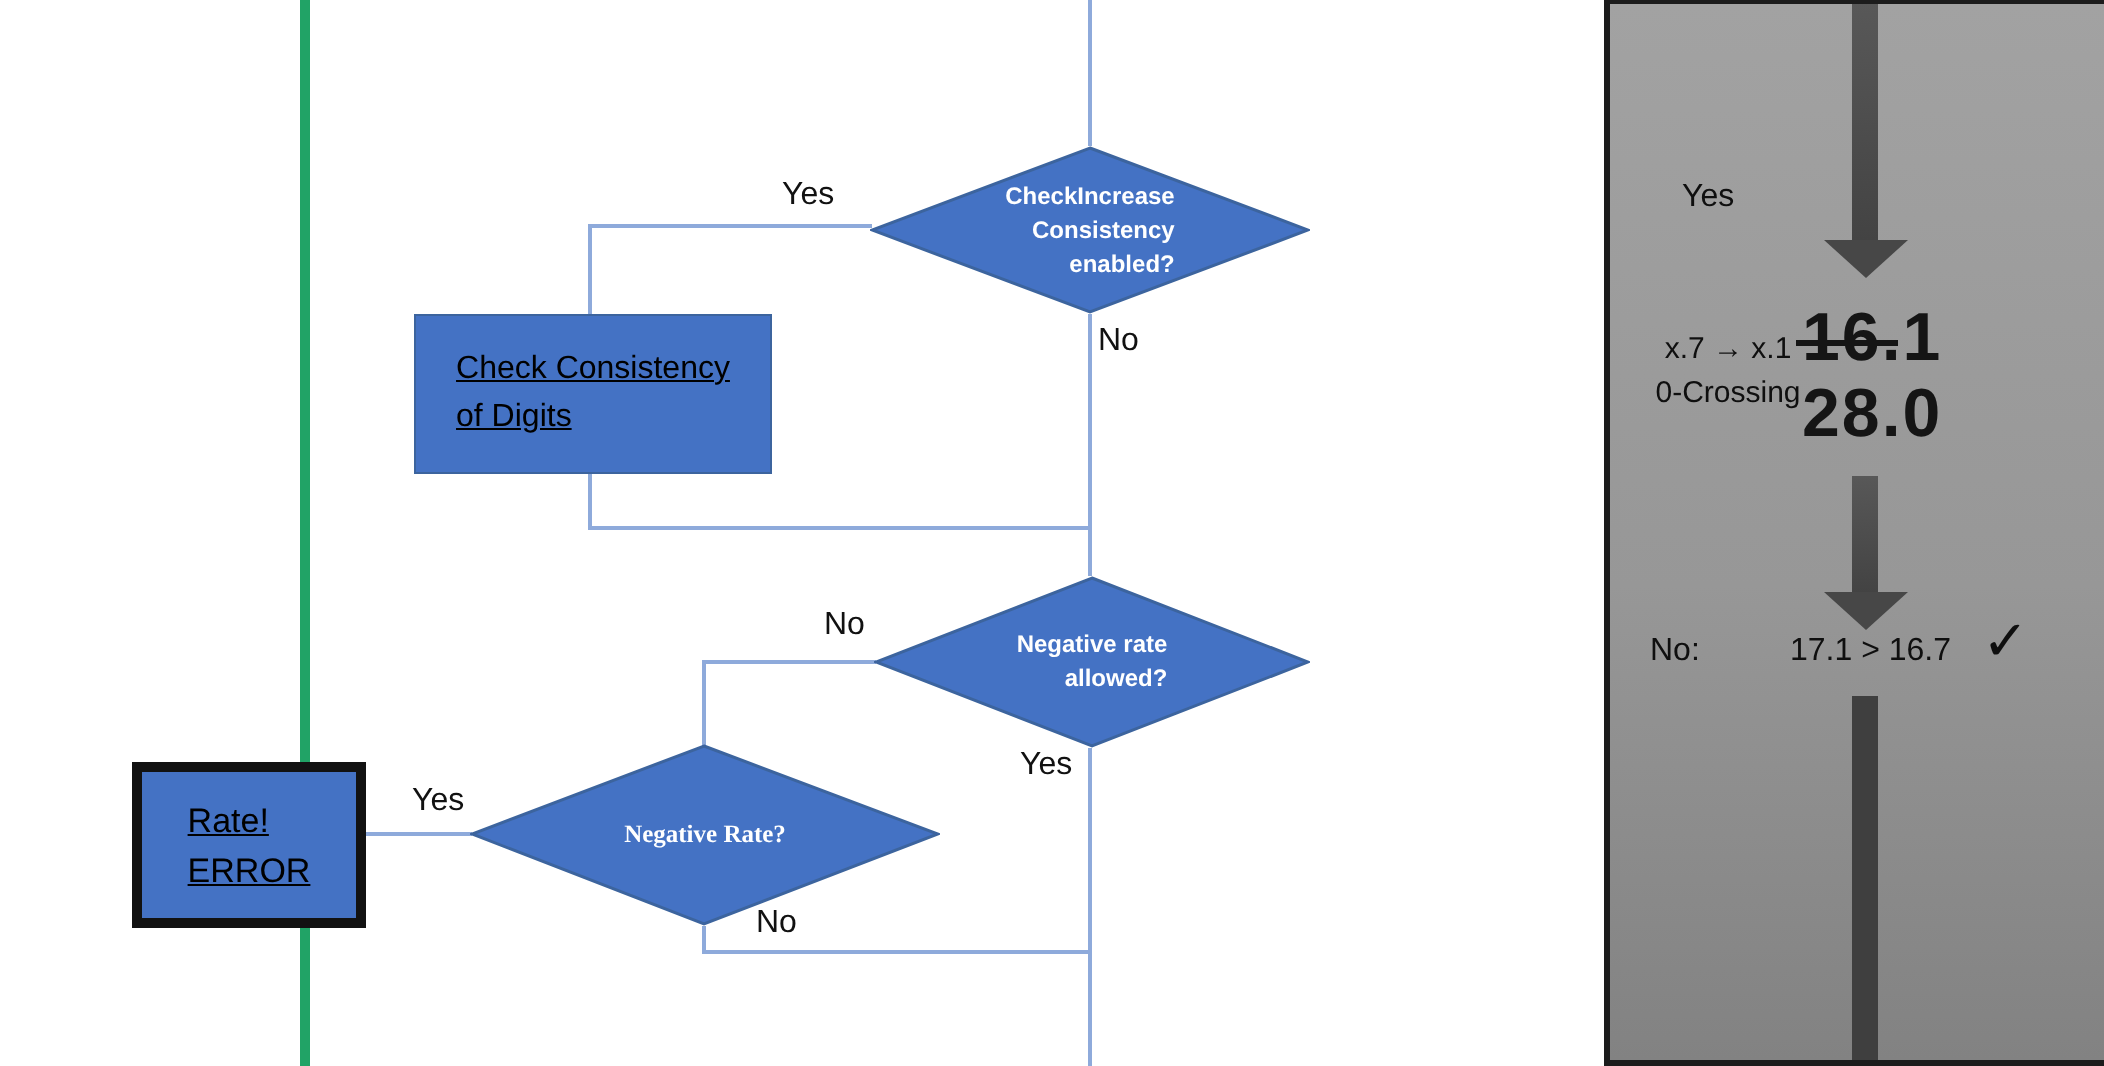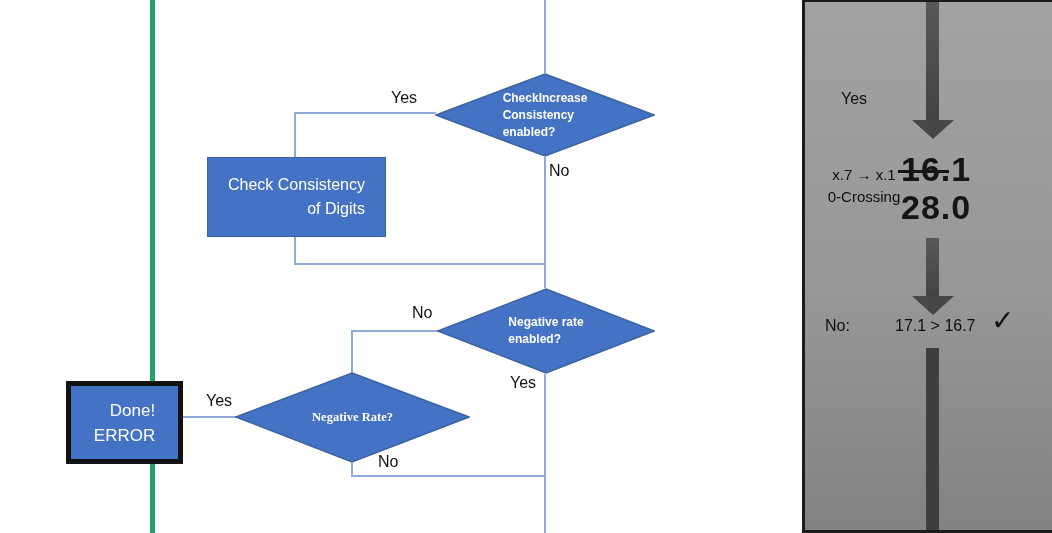--- a/index.html
+++ b/index.html
@@ -11,26 +11,26 @@
   .green-line{position:absolute;left:150px;top:0;width:5px;height:533px;background:#21a366;z-index:1;}
   
   .conn{position:absolute;background:#8eaadb;z-index:2;}
   .conn-h{height:2px;}
   .conn-v{width:2px;}
   
   .diamond{position:absolute;z-index:3;}
   .diamond svg{display:block;}
   .dlabel{
     position:absolute;inset:0;display:flex;align-items:center;justify-content:center;
-    color:#ffffff;font-size:12px;font-weight:600;text-align:left;white-space:pre-line;line-height:17px;
+    color:#ffffff;font-size:12px;font-weight:600;text-align:right;white-space:pre-line;line-height:17px;
   }
   
   .rect-node{
     position:absolute;z-index:3;background:#4472c4;border:1px solid #3c649e;
-    display:flex;align-items:center;justify-content:center;color:#ffffff;text-align:right;white-space:pre-line;
+    display:flex;align-items:center;justify-content:center;color:#000000;text-align:left;white-space:pre-line;text-decoration:underline;
   }
   .proc{left:207px;top:157px;width:177px;height:78px;font-size:16px;line-height:24px;}
   .done{left:66px;top:381px;width:107px;height:73px;border:5px solid #121212;font-size:17px;line-height:25px;z-index:4;}
   
   .blabel{position:absolute;z-index:5;font-size:16px;color:#111;}
   
   .panel{
     position:absolute;left:802px;top:0;width:250px;height:533px;box-sizing:border-box;z-index:6;
     background:linear-gradient(180deg,#a2a2a2 0%,#979797 55%,#828282 100%);
     border-left:3px solid #1c1c1c;border-top:2px solid #1c1c1c;border-bottom:3px solid #1c1c1c;
@@ -71,33 +71,33 @@
     <div class="dlabel">CheckIncrease
 Consistency
 enabled?</div>
   </div>
 
   <div class="diamond" style="left:437px;top:288px;width:218px;height:86px;">
     <svg width="218" height="86" viewBox="0 0 218 86">
       <polygon points="109,1 217,43 109,85 1,43" fill="#4472c4" stroke="#3c649e" stroke-width="1.5"></polygon>
     </svg>
     <div class="dlabel">Negative rate
-enabled?</div>
+allowed?</div>
   </div>
 
   <div class="diamond" style="left:235px;top:372px;width:235px;height:91px;font-family:Liberation Serif, serif;">
     <svg width="235" height="91" viewBox="0 0 235 91">
       <polygon points="117,1 234,45 117,90 1,45" fill="#4472c4" stroke="#3c649e" stroke-width="1.5"></polygon>
     </svg>
     <div class="dlabel" style="font-size:12.5px;">Negative Rate?</div>
   </div>
 
   <div class="rect-node proc">Check Consistency
 of Digits</div>
-  <div class="rect-node done">Done!
+  <div class="rect-node done">Rate!
 ERROR</div>
 
   <div class="blabel" style="left:391px;top:89px;">Yes</div>
   <div class="blabel" style="left:549px;top:162px;">No</div>
   <div class="blabel" style="left:412px;top:304px;">No</div>
   <div class="blabel" style="left:510px;top:374px;">Yes</div>
   <div class="blabel" style="left:206px;top:392px;">Yes</div>
   <div class="blabel" style="left:378px;top:453px;">No</div>
 
   <div class="panel">

